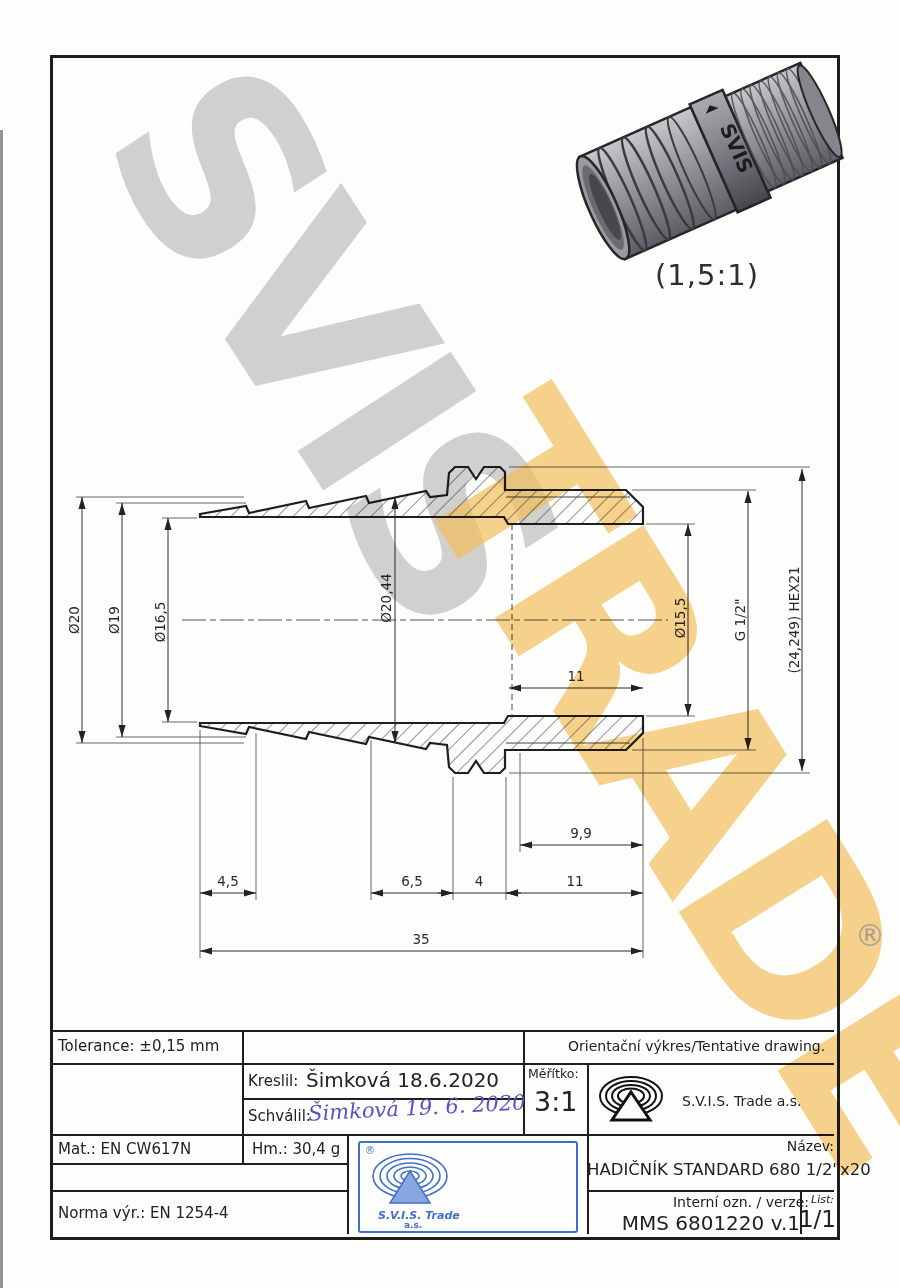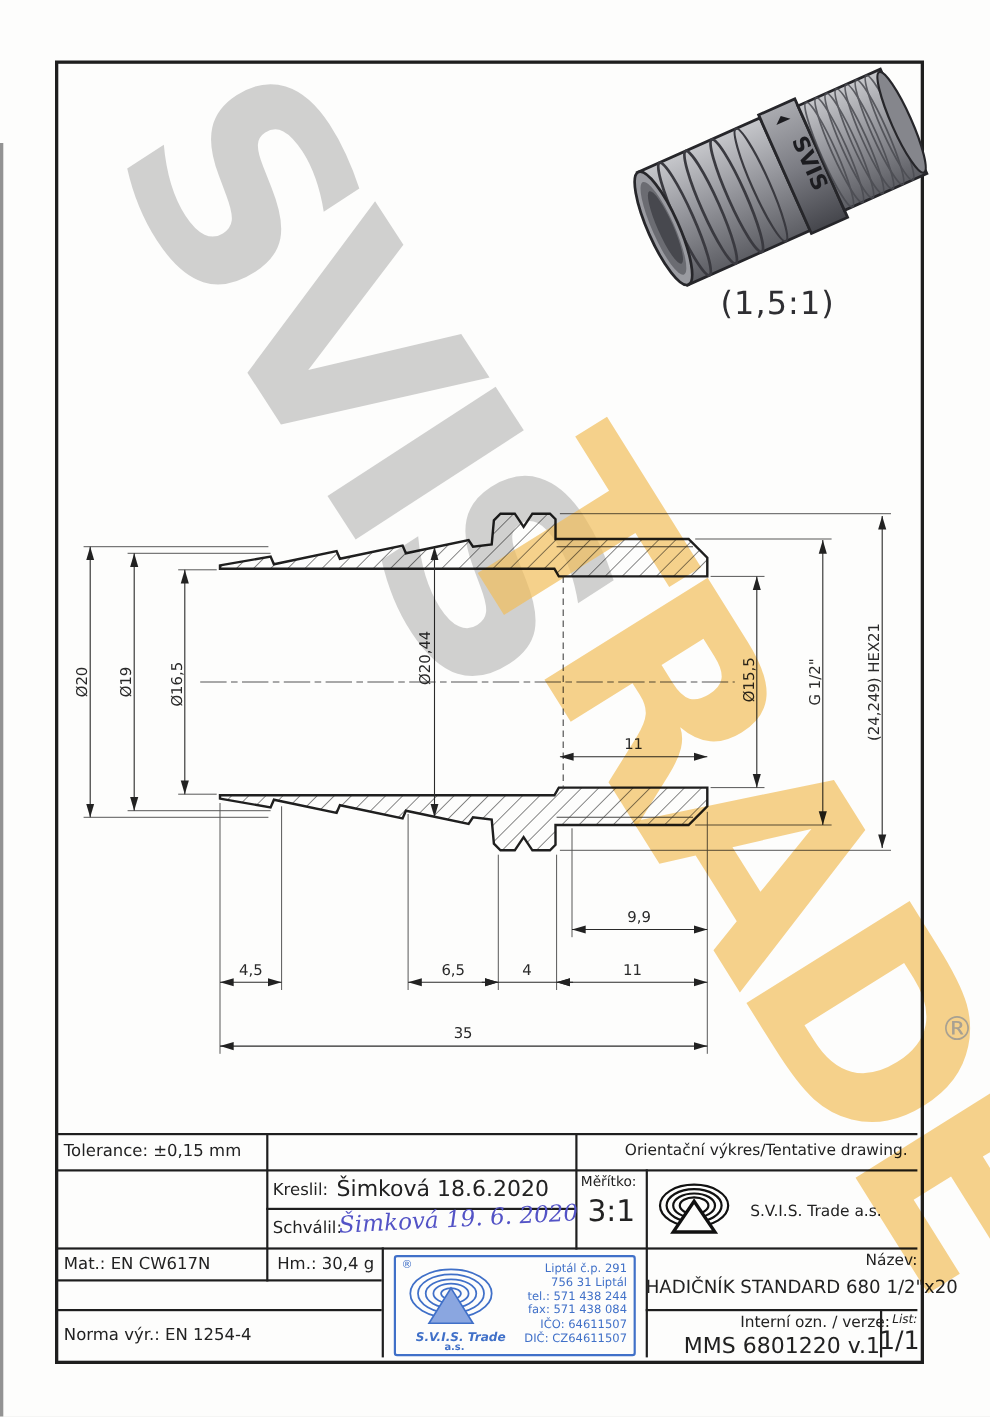--- a/index.html
+++ b/index.html
@@ -228,28 +228,20 @@
         <ellipse cx="40" cy="25" rx="37" ry="22" class="st" stroke="#4070c8"></ellipse>
         <ellipse cx="40" cy="25" rx="30" ry="17.5" class="st" stroke="#4070c8"></ellipse>
         <ellipse cx="40" cy="25" rx="23" ry="13" class="st" stroke="#4070c8"></ellipse>
         <ellipse cx="40" cy="25" rx="16" ry="9" class="st" stroke="#4070c8"></ellipse>
         <ellipse cx="40" cy="25" rx="9" ry="5" class="st" stroke="#4070c8"></ellipse>
       </g>
       <path d="M40,20 L60,52 L20,52 Z" class="stf" stroke-width="1.5" stroke="#4070c8" fill="#8aa6e0"></path>
     </svg>
     <div class="abs" style="left:18px;top:66px;font-size:11px;font-weight:bold;font-style:italic;">S.V.I.S. Trade</div>
     <div class="abs" style="left:44px;top:77px;font-size:9px;font-weight:bold;">a.s.</div>
-    <div class="stamp-addr">
-      <div>Liptál č.p. 291</div>
-      <div>756 31 Liptál</div>
-      <div>tel.: 571 438 244</div>
-      <div>fax: 571 438 084</div>
-      <div>IČO: 64611507</div>
-      <div>DIČ: CZ64611507</div>
-    </div>
   </div>
 
   <div class="abs" id="wm-layer">
     <div id="wm-gray">SVIS</div>
     <div id="wm-amber">TRADE</div>
     <div id="wm-reg">®</div>
   </div>
 
 </div>
 

